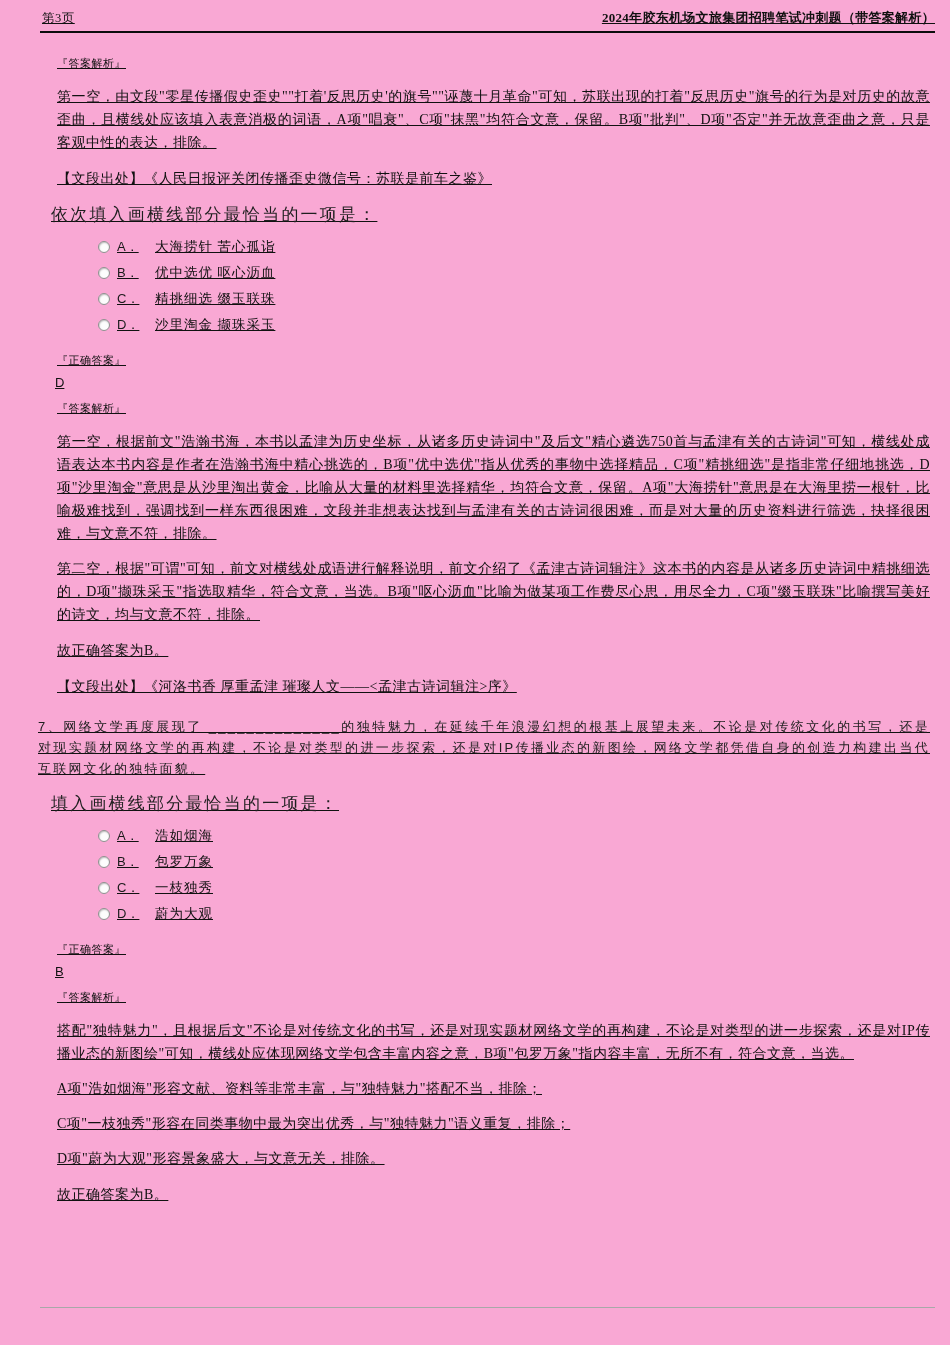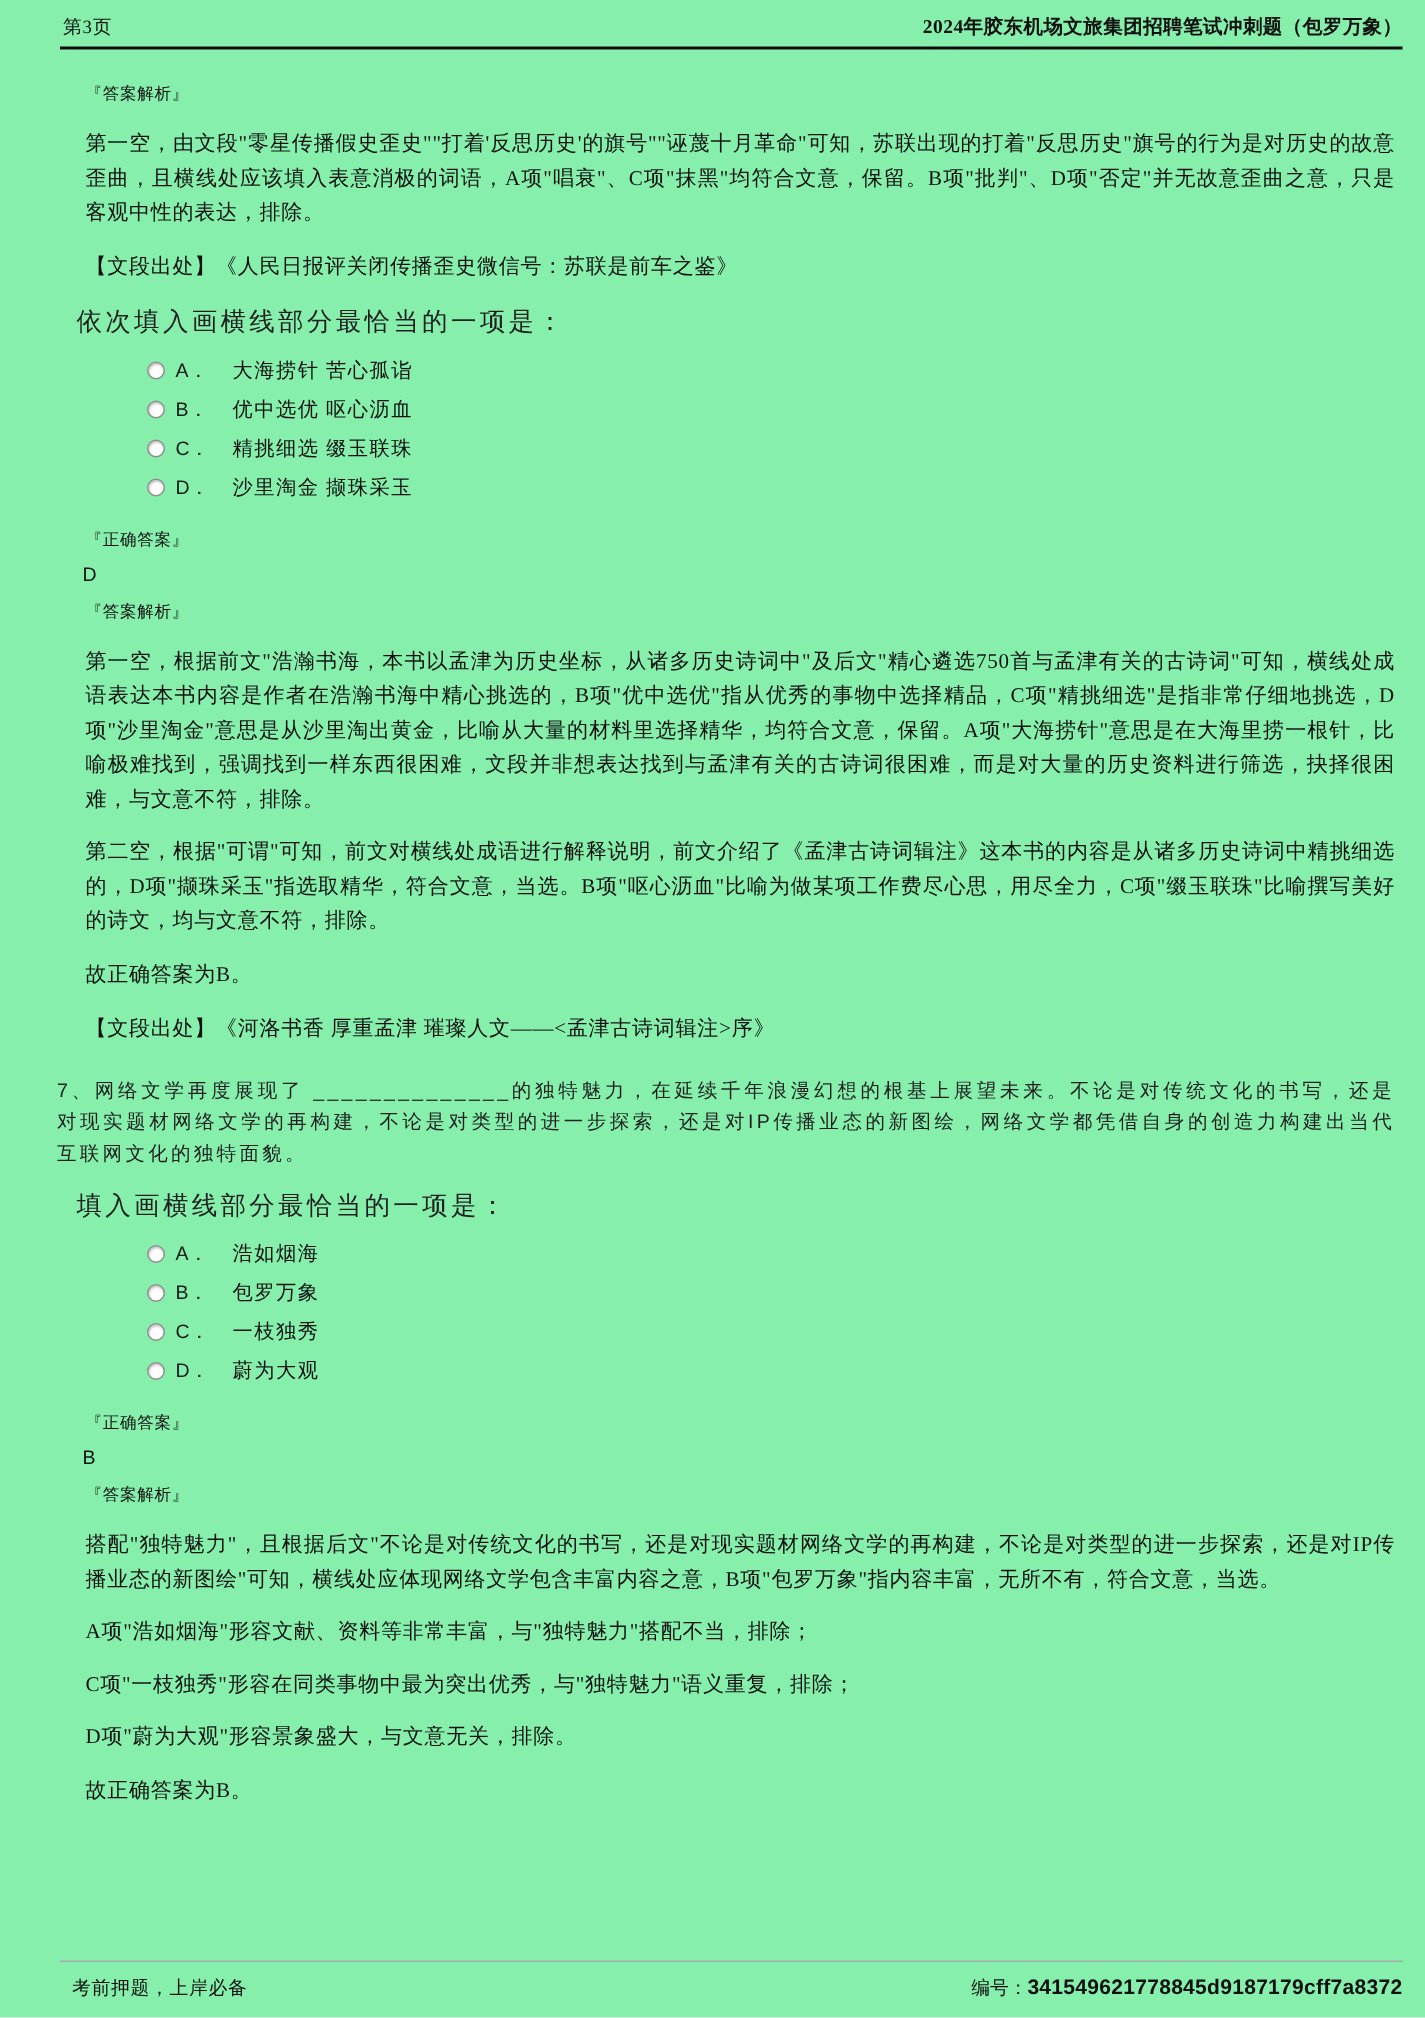--- a/index.html
+++ b/index.html
@@ -2,24 +2,25 @@
 <html><head>
 <meta charset="utf-8">
 <style>
   * { box-sizing: border-box; }
   html, body { margin: 0; padding: 0; background: #ffffff; }
   .page {
     position: relative;
     width: 950px;
     height: 1345px;
     margin: 0 auto;
-    background: #86efac;
+    background: #f9a8d4;
     color: #111111;
     font-family: "Liberation Serif", "DejaVu Serif", serif;
     overflow: hidden;
+    text-decoration: underline;
   }
   
   .header {
     display: flex;
     justify-content: space-between;
     align-items: flex-end;
     margin: 0 15px 0 40px;
     padding: 9px 0 4px 2px;
     border-bottom: 2px solid #0c0c0c;
   }
@@ -114,21 +115,21 @@
     letter-spacing: 0.2px;
   }
 </style>
 </head>
 <body>
 
 <div class="page">
 
   <div class="header">
     <span class="page-number">第3页</span>
-    <span class="doc-title">2024年胶东机场文旅集团招聘笔试冲刺题（包罗万象）</span>
+    <span class="doc-title">2024年胶东机场文旅集团招聘笔试冲刺题（带答案解析）</span>
   </div>
 
   <div class="content">
 
     <div>
       <div class="analysis-label">『答案解析』</div>
       <p class="para">第一空，由文段"零星传播假史歪史""打着'反思历史'的旗号""诬蔑十月革命"可知，苏联出现的打着"反思历史"旗号的行为是对历史的故意歪曲，且横线处应该填入表意消极的词语，A项"唱衰"、C项"抹黑"均符合文意，保留。B项"批判"、D项"否定"并无故意歪曲之意，只是客观中性的表达，排除。</p>
       <p class="para source">【文段出处】《人民日报评关闭传播歪史微信号：苏联是前车之鉴》</p>
     </div>
 
@@ -197,18 +198,14 @@
       <p class="para">A项"浩如烟海"形容文献、资料等非常丰富，与"独特魅力"搭配不当，排除；</p>
       <p class="para">C项"一枝独秀"形容在同类事物中最为突出优秀，与"独特魅力"语义重复，排除；</p>
       <p class="para">D项"蔚为大观"形容景象盛大，与文意无关，排除。</p>
       <p class="para conclusion">故正确答案为B。</p>
 
     </div>
 
   </div>
 
   <div class="footer-rule"></div>
-  <div class="footer">
-    <span class="footer-slogan">考前押题，上岸必备</span>
-    <span class="footer-code"><span>编号：</span><span class="footer-code-value">341549621778845d9187179cff7a8372</span></span>
-  </div>
 
 </div>
 
 </body></html>

